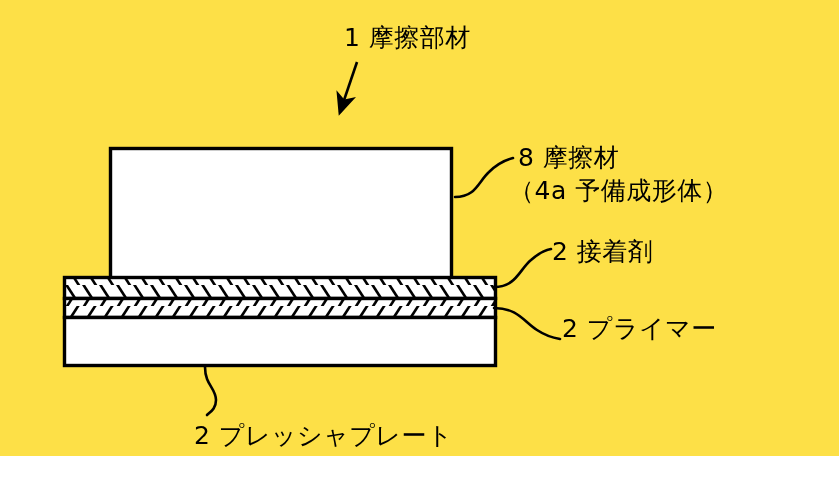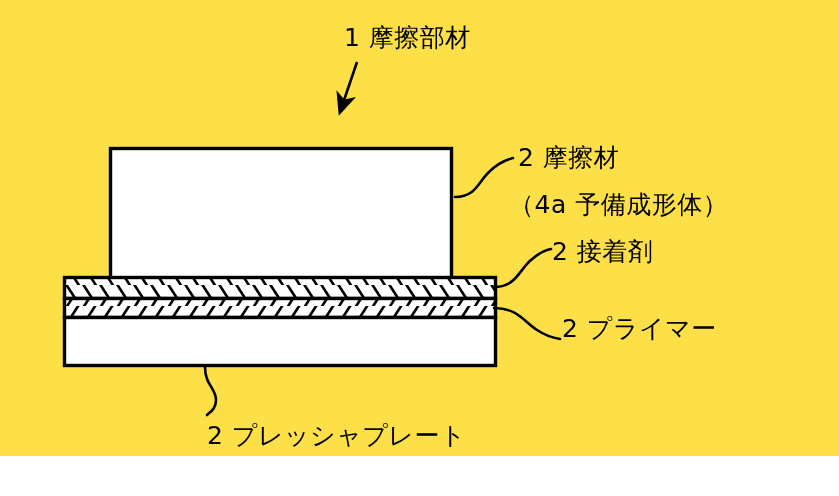--- a/index.html
+++ b/index.html
@@ -31,24 +31,24 @@
     color: #000000;
     font-family: "DejaVu Sans", "Liberation Sans", sans-serif;
     font-size: 25px;
     line-height: 1.28;
     white-space: pre;
     letter-spacing: 0.5px;
     font-weight: 500;
   }
   #label-1        { left: 344px; top: 22px; }
   #label-4-line1  { left: 518px; top: 142px; }
-  #label-4-line2  { left: 509px; top: 189px; text-align: center; }
+  #label-4-line2  { left: 509px; top: 175px; text-align: center; }
   #label-3        { left: 552px; top: 236px; }
   #label-5        { left: 562px; top: 313px; }
-  #label-2        { left: 194px; top: 420px; margin-left: 13px; }
+  #label-2        { left: 194px; top: 420px; }
 </style>
 </head>
 <body>
 
 <div id="figure-root">
 
   <svg id="figure-svg" viewBox="0 0 839 496" xmlns="http://www.w3.org/2000/svg">
 
     <defs>
 
@@ -100,21 +100,21 @@
       <path d="M 494 308 C 518 308, 524 322, 537 330 C 546 336, 554 338, 560 339" stroke="#000000" stroke-width="2.6" fill="none" stroke-linecap="round"></path>
     </g>
 
     <g>
       <path d="M 205 367 C 205 385, 216 388, 216 400 C 216 409, 210 412, 207 415" stroke="#000000" stroke-width="2.6" fill="none" stroke-linecap="round"></path>
     </g>
   </svg>
 
   <div class="fig-label" id="label-1">1 摩擦部材</div>
 
-  <div class="fig-label" id="label-4-line1">2 摩擦材</div>
+  <div class="fig-label" id="label-4-line1">8 摩擦材</div>
 
   <div class="fig-label" id="label-4-line2">（4a 予備成形体）</div>
 
   <div class="fig-label" id="label-3">2 接着剤</div>
 
   <div class="fig-label" id="label-5">2 プライマー</div>
 
   <div class="fig-label" id="label-2">2 プレッシャプレート</div>
 
 </div>

